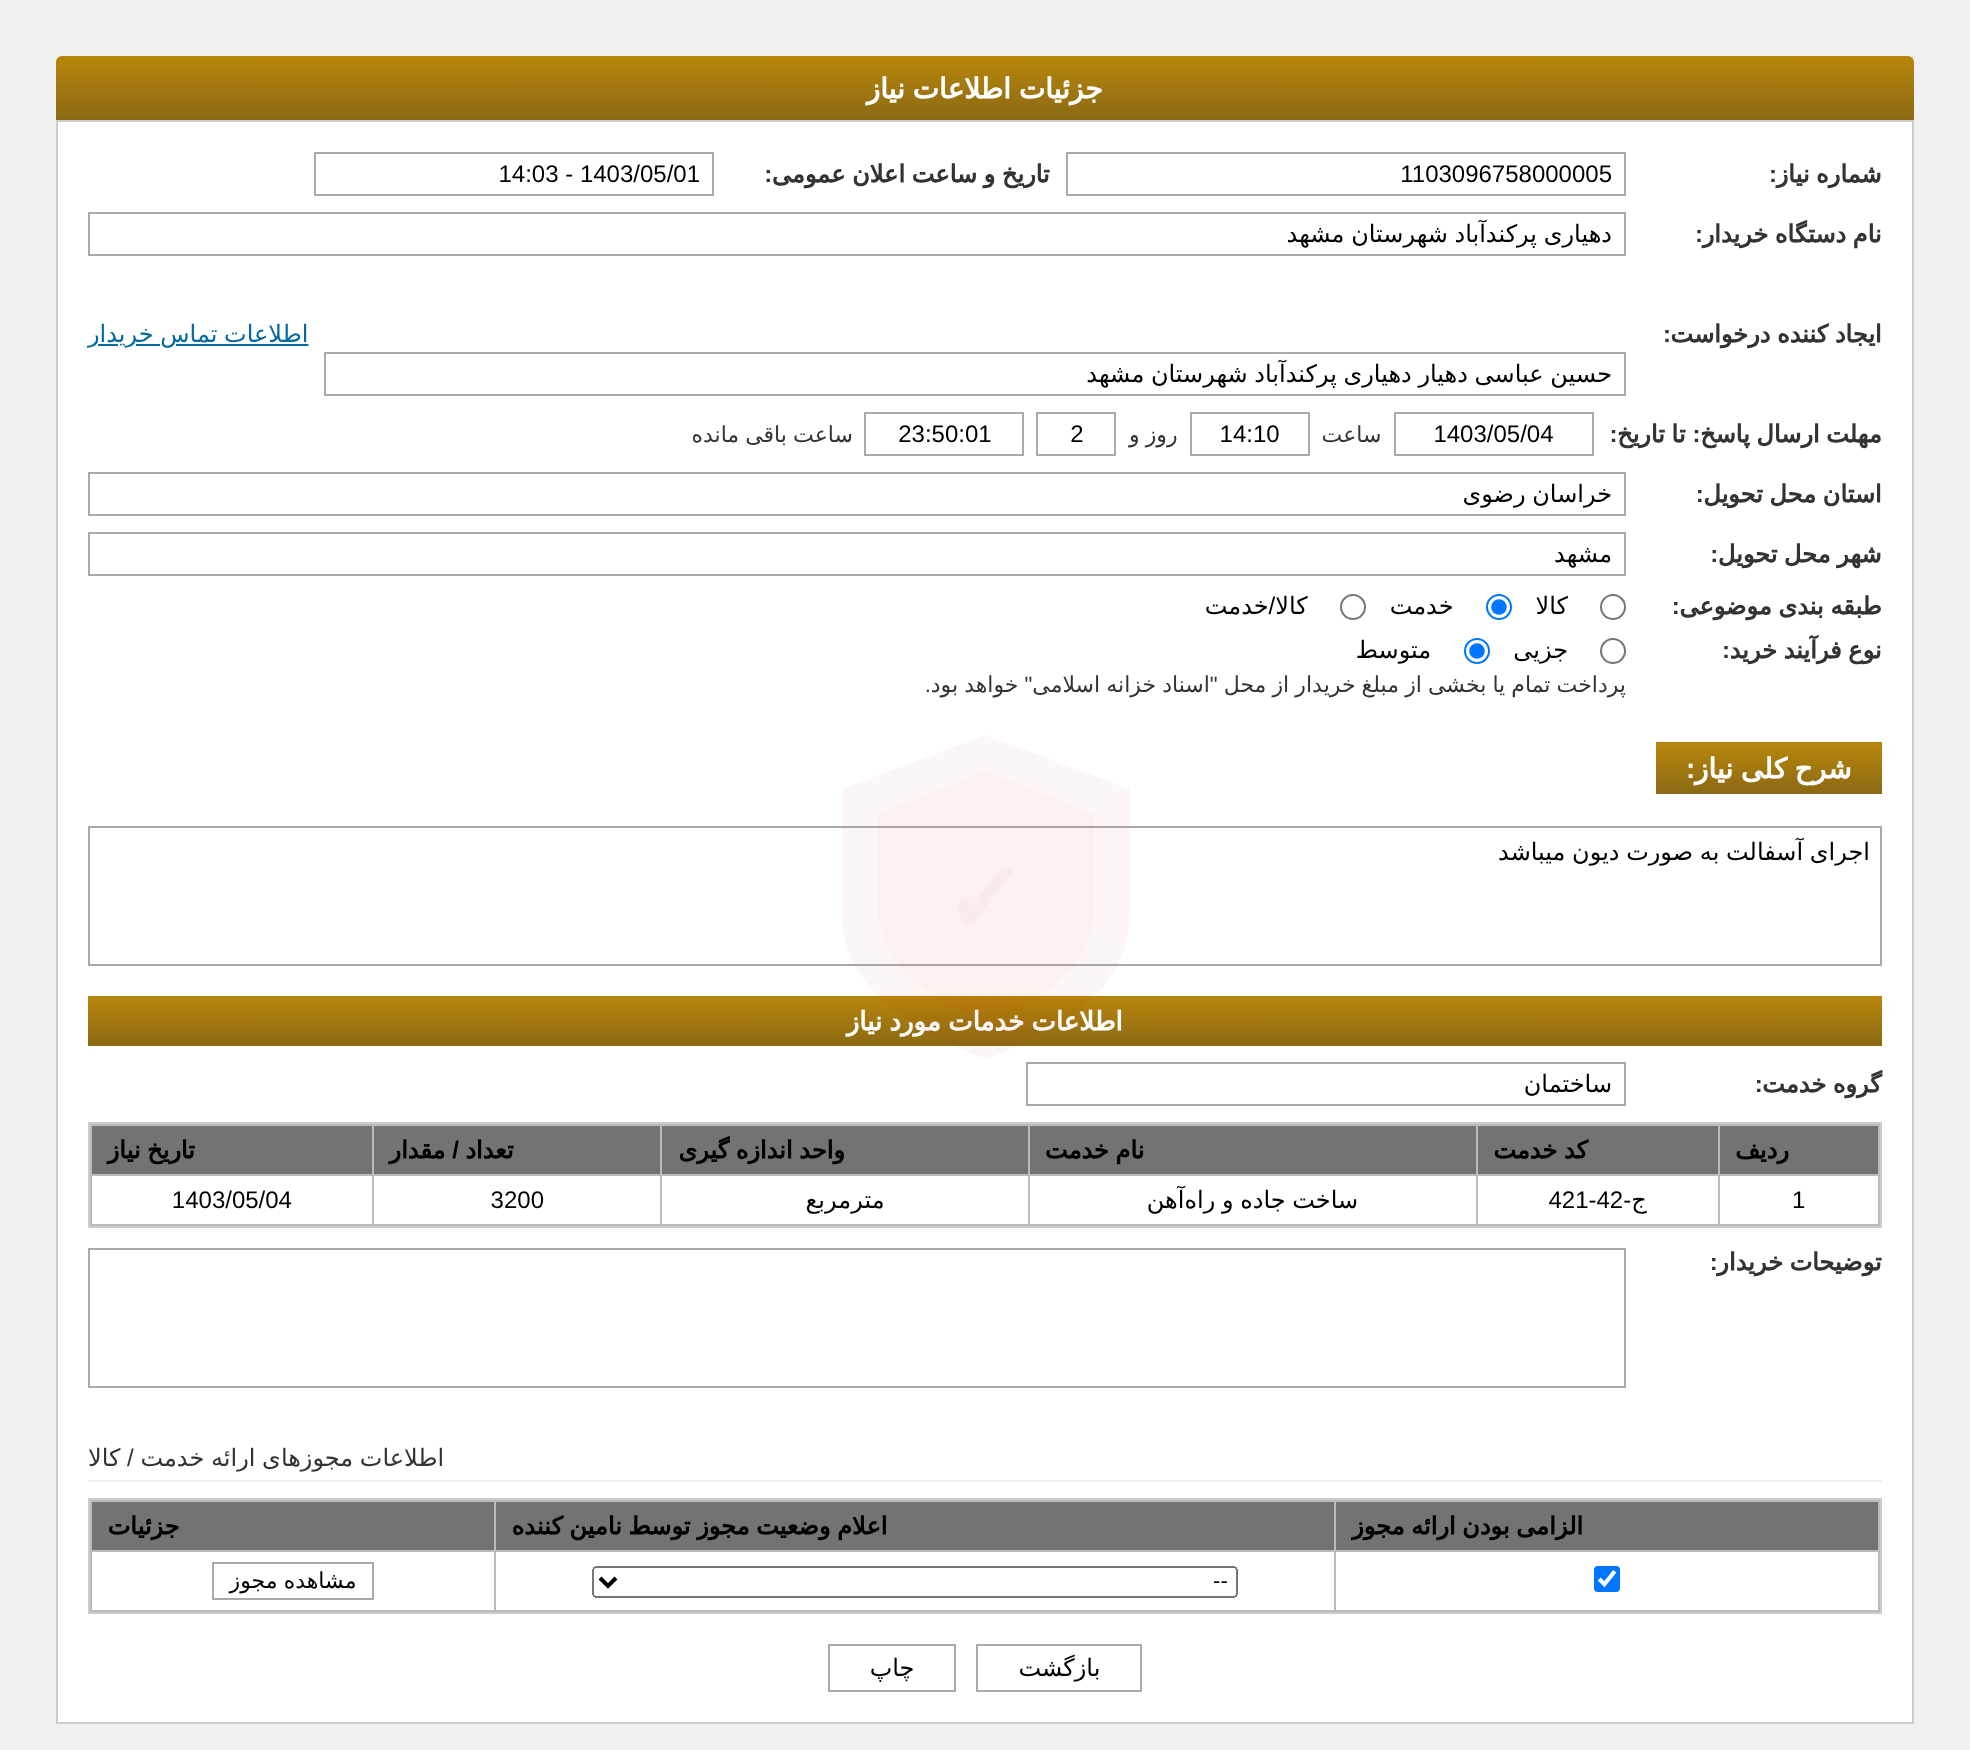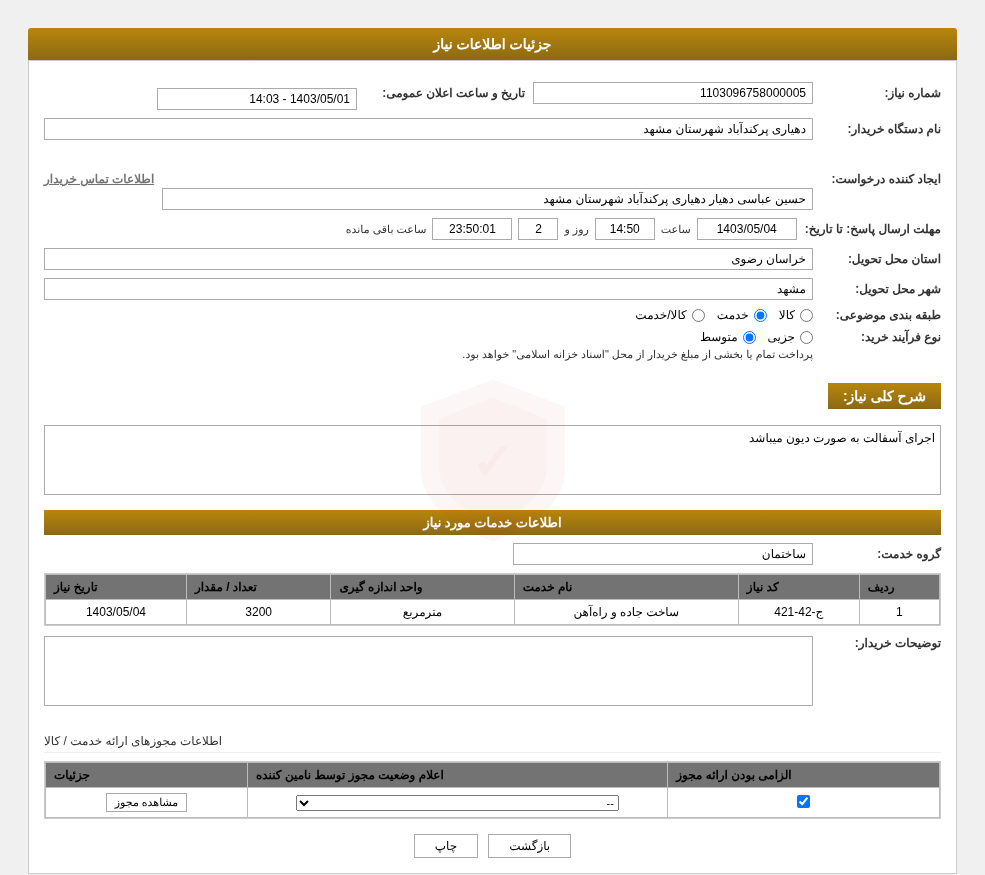--- a/index.html
+++ b/index.html
@@ -51,45 +51,44 @@
       text-align: right;
     }
     .value-box-fixed {
       border: 1px solid #aaa;
       background: white;
       padding: 3px 6px;
       min-height: 22px;
       text-align: center;
     }
     .link-blue {
-      color: #737373;
+      color: #0369a1;
       text-decoration: underline;
       cursor: pointer;
       white-space: nowrap;
-      font-weight: bold;
     }
     .date-time-row {
       display: flex;
       align-items: center;
       gap: 6px;
     }
     .small-label {
       font-size: 11px;
       color: #333;
       white-space: nowrap;
     }
     .radio-group {
       display: flex;
       align-items: center;
       gap: 12px;
     }
     .radio-item {
       display: flex;
       align-items: center;
-      gap: 5px;
+      gap: 16px;
     }
     .sub-section-header {
       background: linear-gradient(to bottom, #b8860b, #8B6914);
       color: white;
       text-align: center;
       padding: 5px 10px;
       font-size: 13px;
       font-weight: bold;
       margin: 10px 0 8px 0;
     }
@@ -180,40 +179,40 @@
 <div class="page-wrapper">
 
   <div class="section-header">جزئیات اطلاعات نیاز</div>
 
   <div class="main-card">
 
     <div class="info-row">
       <span class="label">شماره نیاز:</span>
       <div class="value-box" style="max-width:280px;">1103096758000005</div>
       <span class="label" style="min-width:160px;">تاریخ و ساعت اعلان عمومی:</span>
-      <div class="value-box" style="max-width:200px;margin-top:12px;">1403/05/01 - 14:03</div>
+      <div class="value-box" style="max-width:200px;">1403/05/01 - 14:03</div>
     </div>
 
     <div class="info-row">
       <span class="label">نام دستگاه خریدار:</span>
       <div class="value-box">دهیاری پرکندآباد شهرستان مشهد</div>
     </div>
 
     <div class="info-row">
       <span class="label">ایجاد کننده درخواست:</span>
       <div class="value-box" style="flex:1;margin-top:40px;">حسین عباسی دهیار دهیاری پرکندآباد شهرستان مشهد</div>
       <span class="link-blue">اطلاعات تماس خریدار</span>
     </div>
 
     <div class="info-row">
       <span class="label">مهلت ارسال پاسخ: تا تاریخ:</span>
       <div class="date-time-row">
         <div class="value-box-fixed" style="width:100px;">1403/05/04</div>
         <span class="small-label">ساعت</span>
-        <div class="value-box-fixed" style="width:60px;">14:50</div>
+        <div class="value-box-fixed" style="width:60px;">14:10</div>
         <span class="small-label">روز و</span>
         <div class="value-box-fixed" style="width:40px;">2</div>
         <div class="value-box-fixed" style="width:80px;">23:50:01</div>
         <span class="small-label">ساعت باقی مانده</span>
       </div>
     </div>
 
     <div class="info-row">
       <span class="label">استان محل تحویل:</span>
       <div class="value-box">خراسان رضوی</div>
@@ -279,21 +278,21 @@
     <div class="services-row">
       <span class="label">گروه خدمت:</span>
       <div class="value-box" style="max-width:300px;">ساختمان</div>
     </div>
 
     <div class="table-container">
       <table>
         <thead>
           <tr>
             <th>ردیف</th>
-            <th>کد نیاز</th>
+            <th>کد خدمت</th>
             <th>نام خدمت</th>
             <th>واحد اندازه گیری</th>
             <th>تعداد / مقدار</th>
             <th>تاریخ نیاز</th>
           </tr>
         </thead>
         <tbody id="services-tbody">
 
         <tr>
       <td>1</td>

